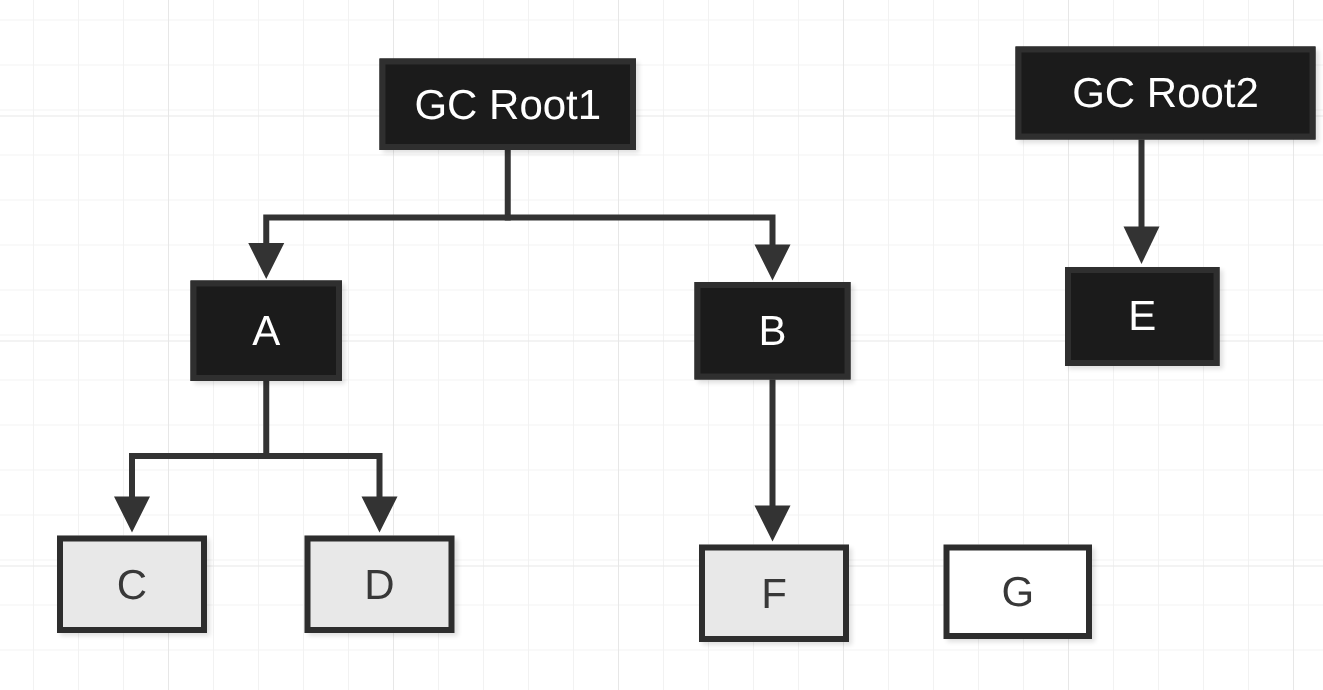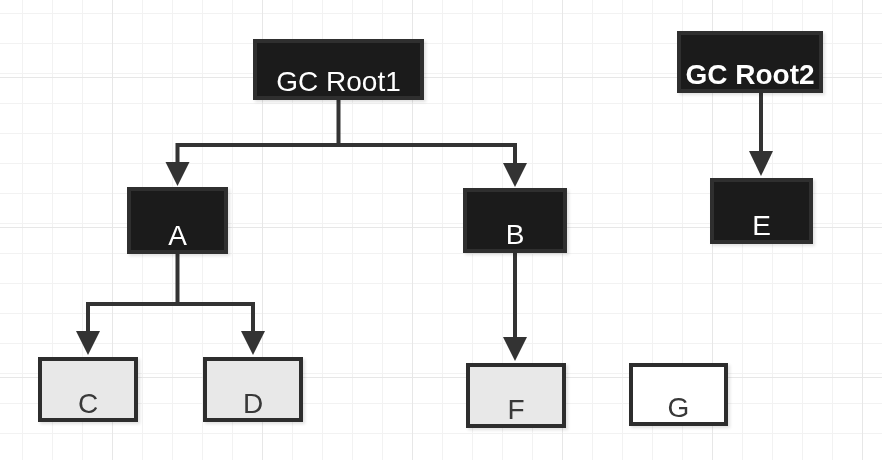--- a/index.html
+++ b/index.html
@@ -32,21 +32,21 @@
     fill:none;
   }
   .edges polygon{
     fill:#333333;
     stroke:none;
   }
   .node{
     position:absolute;
     box-sizing:border-box;
     display:flex;
-    align-items:flex-end;
+    align-items:center;
     justify-content:center;
     font-size:28px;
     line-height:1;
     border:4px solid #2d2d2d;
     box-shadow:2px 2px 3px rgba(0,0,0,0.12);
     user-select:none;
   }
   .node.dark{
     background:#1b1b1b;
     border-color:#2f2f2f;
@@ -57,21 +57,21 @@
     border-color:#2d2d2d;
     color:#383838;
   }
   .node.white{
     background:#ffffff;
     border-color:#2d2d2d;
     color:#383838;
   }
   
   .n-root1{left:253px;top:39px;width:171px;height:61px;}
-  .n-root2{left:677px;top:31px;width:146px;height:62px;font-weight:bold;}
+  .n-root2{left:677px;top:31px;width:200px;height:62px;}
   .n-a{left:127px;top:187px;width:101px;height:67px;}
   .n-b{left:463px;top:188px;width:104px;height:65px;}
   .n-c{left:38px;top:357px;width:100px;height:65px;}
   .n-d{left:203px;top:357px;width:100px;height:65px;}
   .n-e{left:710px;top:178px;width:103px;height:66px;}
   .n-f{left:466px;top:363px;width:100px;height:65px;}
   .n-g{left:629px;top:363px;width:99px;height:63px;}
 </style>
 </head>
 <body>

